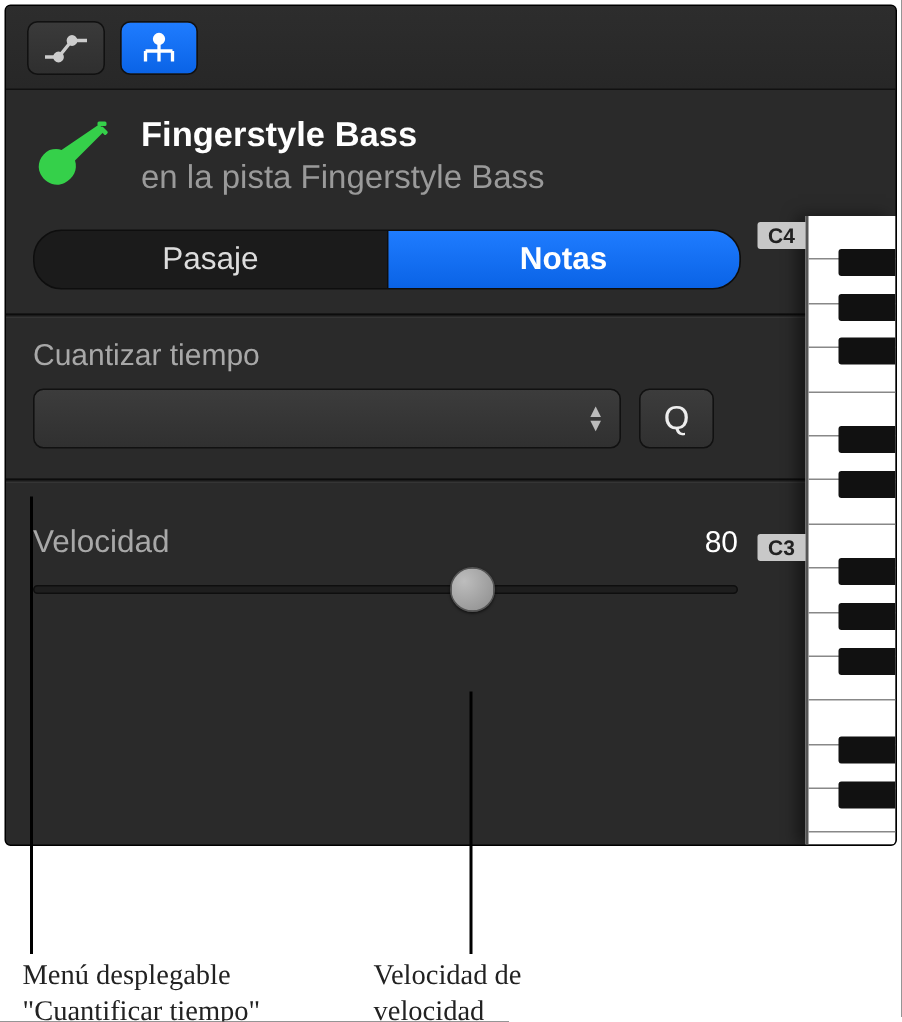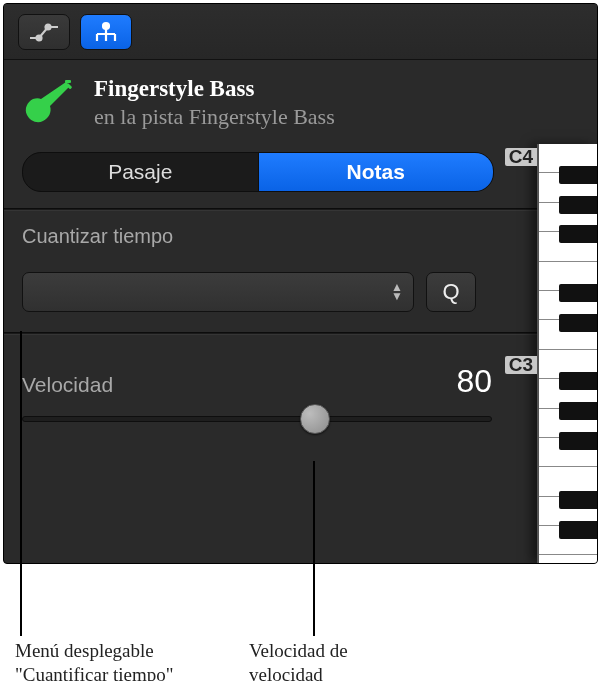--- a/index.html
+++ b/index.html
@@ -41,21 +41,20 @@
   .tool-btn.blue { background: linear-gradient(#1f7cff,#0a63e6); }
   .tool-btn svg { stroke: #ccc; fill: none; stroke-width: 2.2; }
   .tool-btn.blue svg { stroke: #fff; fill: #fff; }
 
   
   .track-head {
     display: flex;
     align-items: center;
     gap: 18px;
     padding: 16px 18px 12px 18px;
-    font-family: Liberation Serif, serif;
   }
   .track-icon {
     width: 54px; height: 54px;
     display:flex;align-items:center;justify-content:center;
   }
   .track-icon svg { width: 50px; height: 50px; }
   .track-titles { color: #fff; }
   .track-title { font-size: 23px; font-weight: 600; color: #fff; }
   .track-sub { font-size: 22px; color: #9a9a9a; margin-top: 2px; }
 
@@ -92,21 +91,21 @@
     border-bottom:1px solid #353535;
   }
 
   
   .section {
     padding: 14px 18px 0 18px;
   }
   .label {
     color: #a8a8a8;
     font-size: 20px;
-    margin-bottom: 24px;
+    margin-bottom: 10px;
   }
   .quant-row {
     display:flex; gap: 12px; align-items:center;
   }
   .select {
     flex:1;
     height:40px;
     background: linear-gradient(#3c3c3c,#303030);
     border:1px solid #111;
     border-radius:7px;
@@ -124,21 +123,21 @@
     display:flex;align-items:center;justify-content:center;
     color:#eee;font-size:22px;font-weight:500;
   }
 
   
   .vel-row{
     display:flex;justify-content:space-between;align-items:baseline;
     padding: 28px 18px 0 18px;
   }
   .vel-label{color:#a8a8a8;font-size:21px;}
-  .vel-val{color:#fff;font-size:32px;font-weight:500;}
+  .vel-val{color:#fff;font-size:20px;font-weight:500;}
   .slider-wrap{
     padding: 14px 18px 0 18px;
     position:relative;
     height:40px;
   }
   .slider-track{
     position:absolute; left:18px; right:18px; top:16px;
     height:6px; border-radius:3px;
     background:#1e1e1e;
     border:1px solid #0e0e0e;
@@ -170,21 +169,21 @@
     right:0; width:38px; height:18px;
     background:#111;
     border-radius:2px 0 0 2px;
   }
   .oct-label{
     position:absolute;
     width:32px;height:18px;
     left:-34px;
     background:#c8c8c8;
     color:#222;
-    font-size:19px;
+    font-size:14px;
     font-weight:600;
     display:flex;align-items:center;justify-content:center;
     border-radius:2px 0 0 2px;
   }
 
   
   .callouts{
     position:absolute;
     left:3px; right:3px;
     top:551px;

